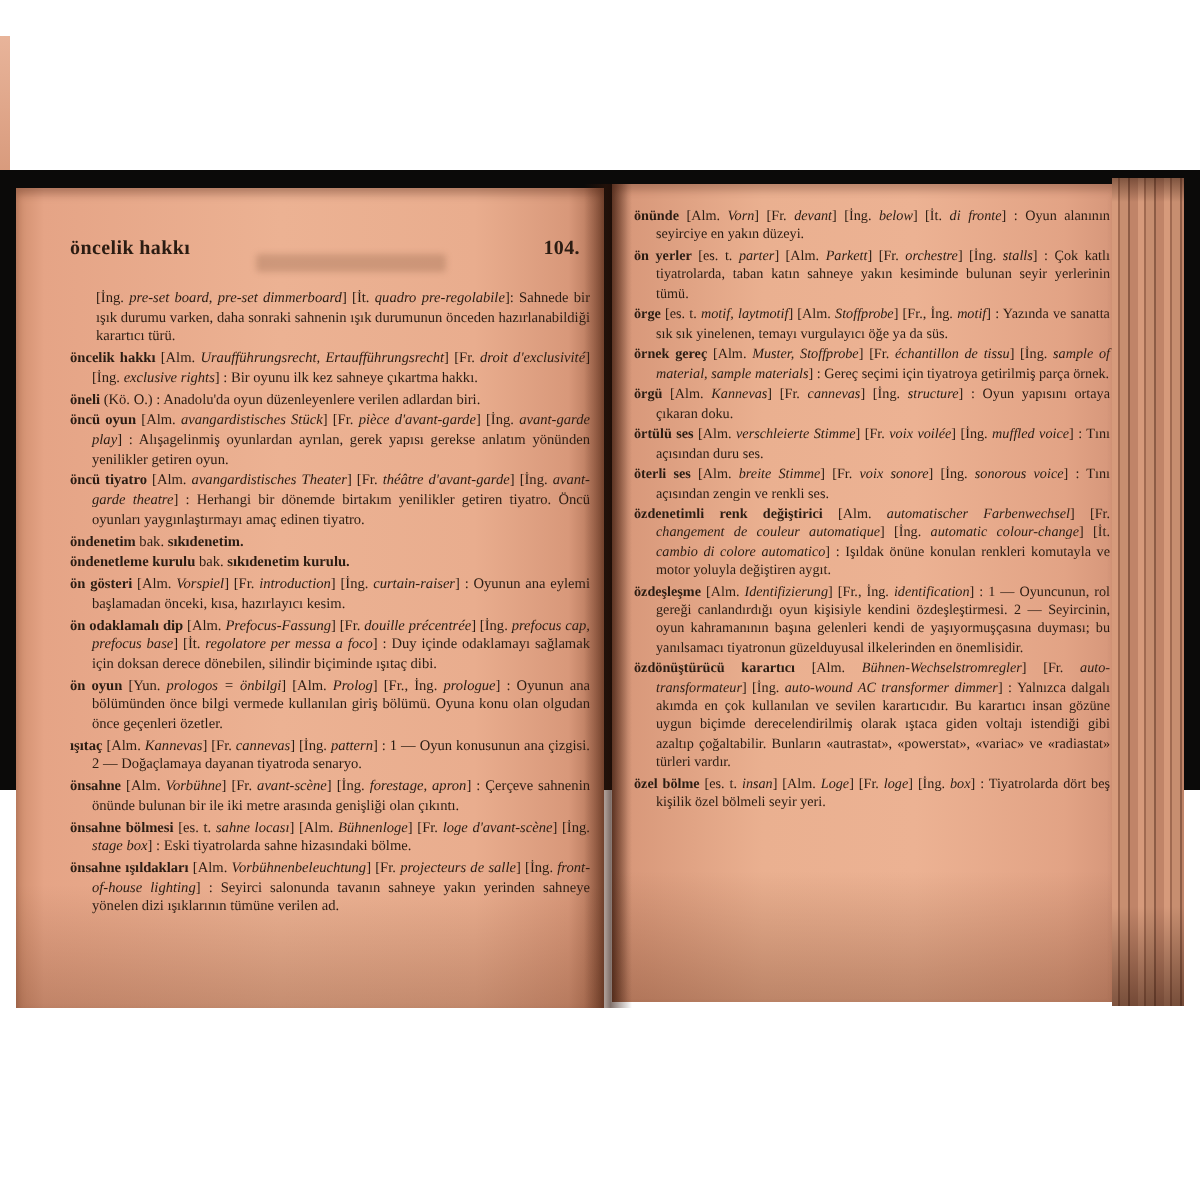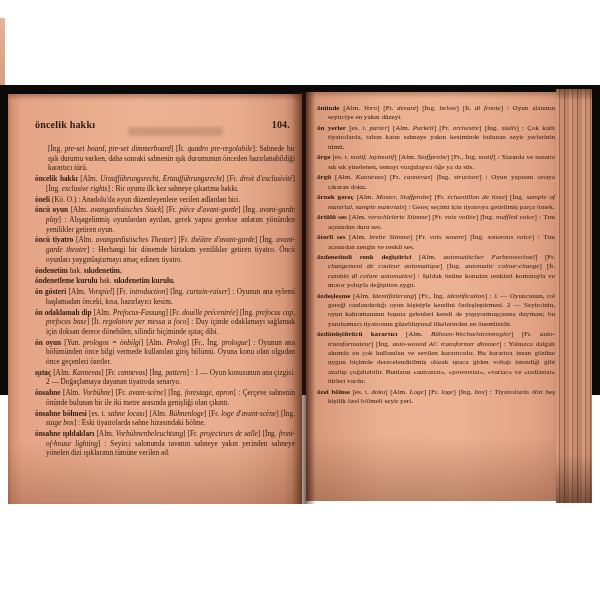--- a/index.html
+++ b/index.html
@@ -98,27 +98,27 @@
           <div class="entry"><span class="term">önsahne bölmesi</span> [es. t. <i>sahne locası</i>] [Alm. <i>Bühnenloge</i>] [Fr. <i>loge d'avant-scène</i>] [İng. <i>stage box</i>] : Eski tiyatrolarda sahne hizasındaki bölme.</div>
           <div class="entry"><span class="term">önsahne ışıldakları</span> [Alm. <i>Vorbühnenbeleuchtung</i>] [Fr. <i>projecteurs de salle</i>] [İng. <i>front-of-house lighting</i>] : Seyirci salonunda tavanın sahneye yakın yerinden sahneye yönelen dizi ışıklarının tümüne verilen ad.</div>
         </div>
     </div>
 
     <div class="page page-right">
       <div class="body">
           <div class="entry"><span class="term">önünde</span> [Alm. <i>Vorn</i>] [Fr. <i>devant</i>] [İng. <i>below</i>] [İt. <i>di fronte</i>] : Oyun alanının seyirciye en yakın düzeyi.</div>
           <div class="entry"><span class="term">ön yerler</span> [es. t. <i>parter</i>] [Alm. <i>Parkett</i>] [Fr. <i>orchestre</i>] [İng. <i>stalls</i>] : Çok katlı tiyatrolarda, taban katın sahneye yakın kesiminde bulunan seyir yerlerinin tümü.</div>
           <div class="entry"><span class="term">örge</span> [es. t. <i>motif, laytmotif</i>] [Alm. <i>Stoffprobe</i>] [Fr., İng. <i>motif</i>] : Yazında ve sanatta sık sık yinelenen, temayı vurgulayıcı öğe ya da süs.</div>
+          <div class="entry"><span class="term">örnek gereç</span> [Alm. <i>Muster, Stoffprobe</i>] [Fr. <i>échantillon de tissu</i>] [İng. <i>sample of material, sample materials</i>] : Gereç seçimi için tiyatroya getirilmiş parça örnek.</div>
           <div class="entry"><span class="term">örgü</span> [Alm. <i>Kannevas</i>] [Fr. <i>cannevas</i>] [İng. <i>structure</i>] : Oyun yapısını ortaya çıkaran doku.</div>
-          <div class="entry"><span class="term">örnek gereç</span> [Alm. <i>Muster, Stoffprobe</i>] [Fr. <i>échantillon de tissu</i>] [İng. <i>sample of material, sample materials</i>] : Gereç seçimi için tiyatroya getirilmiş parça örnek.</div>
           <div class="entry"><span class="term">örtülü ses</span> [Alm. <i>verschleierte Stimme</i>] [Fr. <i>voix voilée</i>] [İng. <i>muffled voice</i>] : Tını açısından duru ses.</div>
           <div class="entry"><span class="term">öterli ses</span> [Alm. <i>breite Stimme</i>] [Fr. <i>voix sonore</i>] [İng. <i>sonorous voice</i>] : Tını açısından zengin ve renkli ses.</div>
           <div class="entry"><span class="term">özdenetimli renk değiştirici</span> [Alm. <i>automatischer Farbenwechsel</i>] [Fr. <i>changement de couleur automatique</i>] [İng. <i>automatic colour-change</i>] [İt. <i>cambio di colore automatico</i>] : Işıldak önüne konulan renkleri komutayla ve motor yoluyla değiştiren aygıt.</div>
           <div class="entry"><span class="term">özdeşleşme</span> [Alm. <i>Identifizierung</i>] [Fr., İng. <i>identification</i>] : 1 — Oyuncunun, rol gereği canlandırdığı oyun kişisiyle kendini özdeşleştirmesi. 2 — Seyircinin, oyun kahramanının başına gelenleri kendi de yaşıyormuşçasına duyması; bu yanılsamacı tiyatronun güzelduyusal ilkelerinden en önemlisidir.</div>
           <div class="entry"><span class="term">özdönüştürücü karartıcı</span> [Alm. <i>Bühnen-Wechselstromregler</i>] [Fr. <i>auto-transformateur</i>] [İng. <i>auto-wound AC transformer dimmer</i>] : Yalnızca dalgalı akımda en çok kullanılan ve sevilen karartıcıdır. Bu karartıcı insan gözüne uygun biçimde derecelendirilmiş olarak ıştaca giden voltajı istendiği gibi azaltıp çoğaltabilir. Bunların «autrastat», «powerstat», «variac» ve «radiastat» türleri vardır.</div>
-          <div class="entry"><span class="term">özel bölme</span> [es. t. <i>doku</i>] [Alm. <i>Loge</i>] [Fr. <i>loge</i>] [İng. <i>box</i>] : Tiyatrolarda dört beş kişilik özel bölmeli seyir yeri.</div>
+          <div class="entry"><span class="term">özel bölme</span> [es. t. <i>insan</i>] [Alm. <i>Loge</i>] [Fr. <i>loge</i>] [İng. <i>box</i>] : Tiyatrolarda dört beş kişilik özel bölmeli seyir yeri.</div>
         </div>
     </div>
 
     <div class="gutter"></div>
     <div class="stack"></div>
   </div>
 </div>
 
 </body></html>

